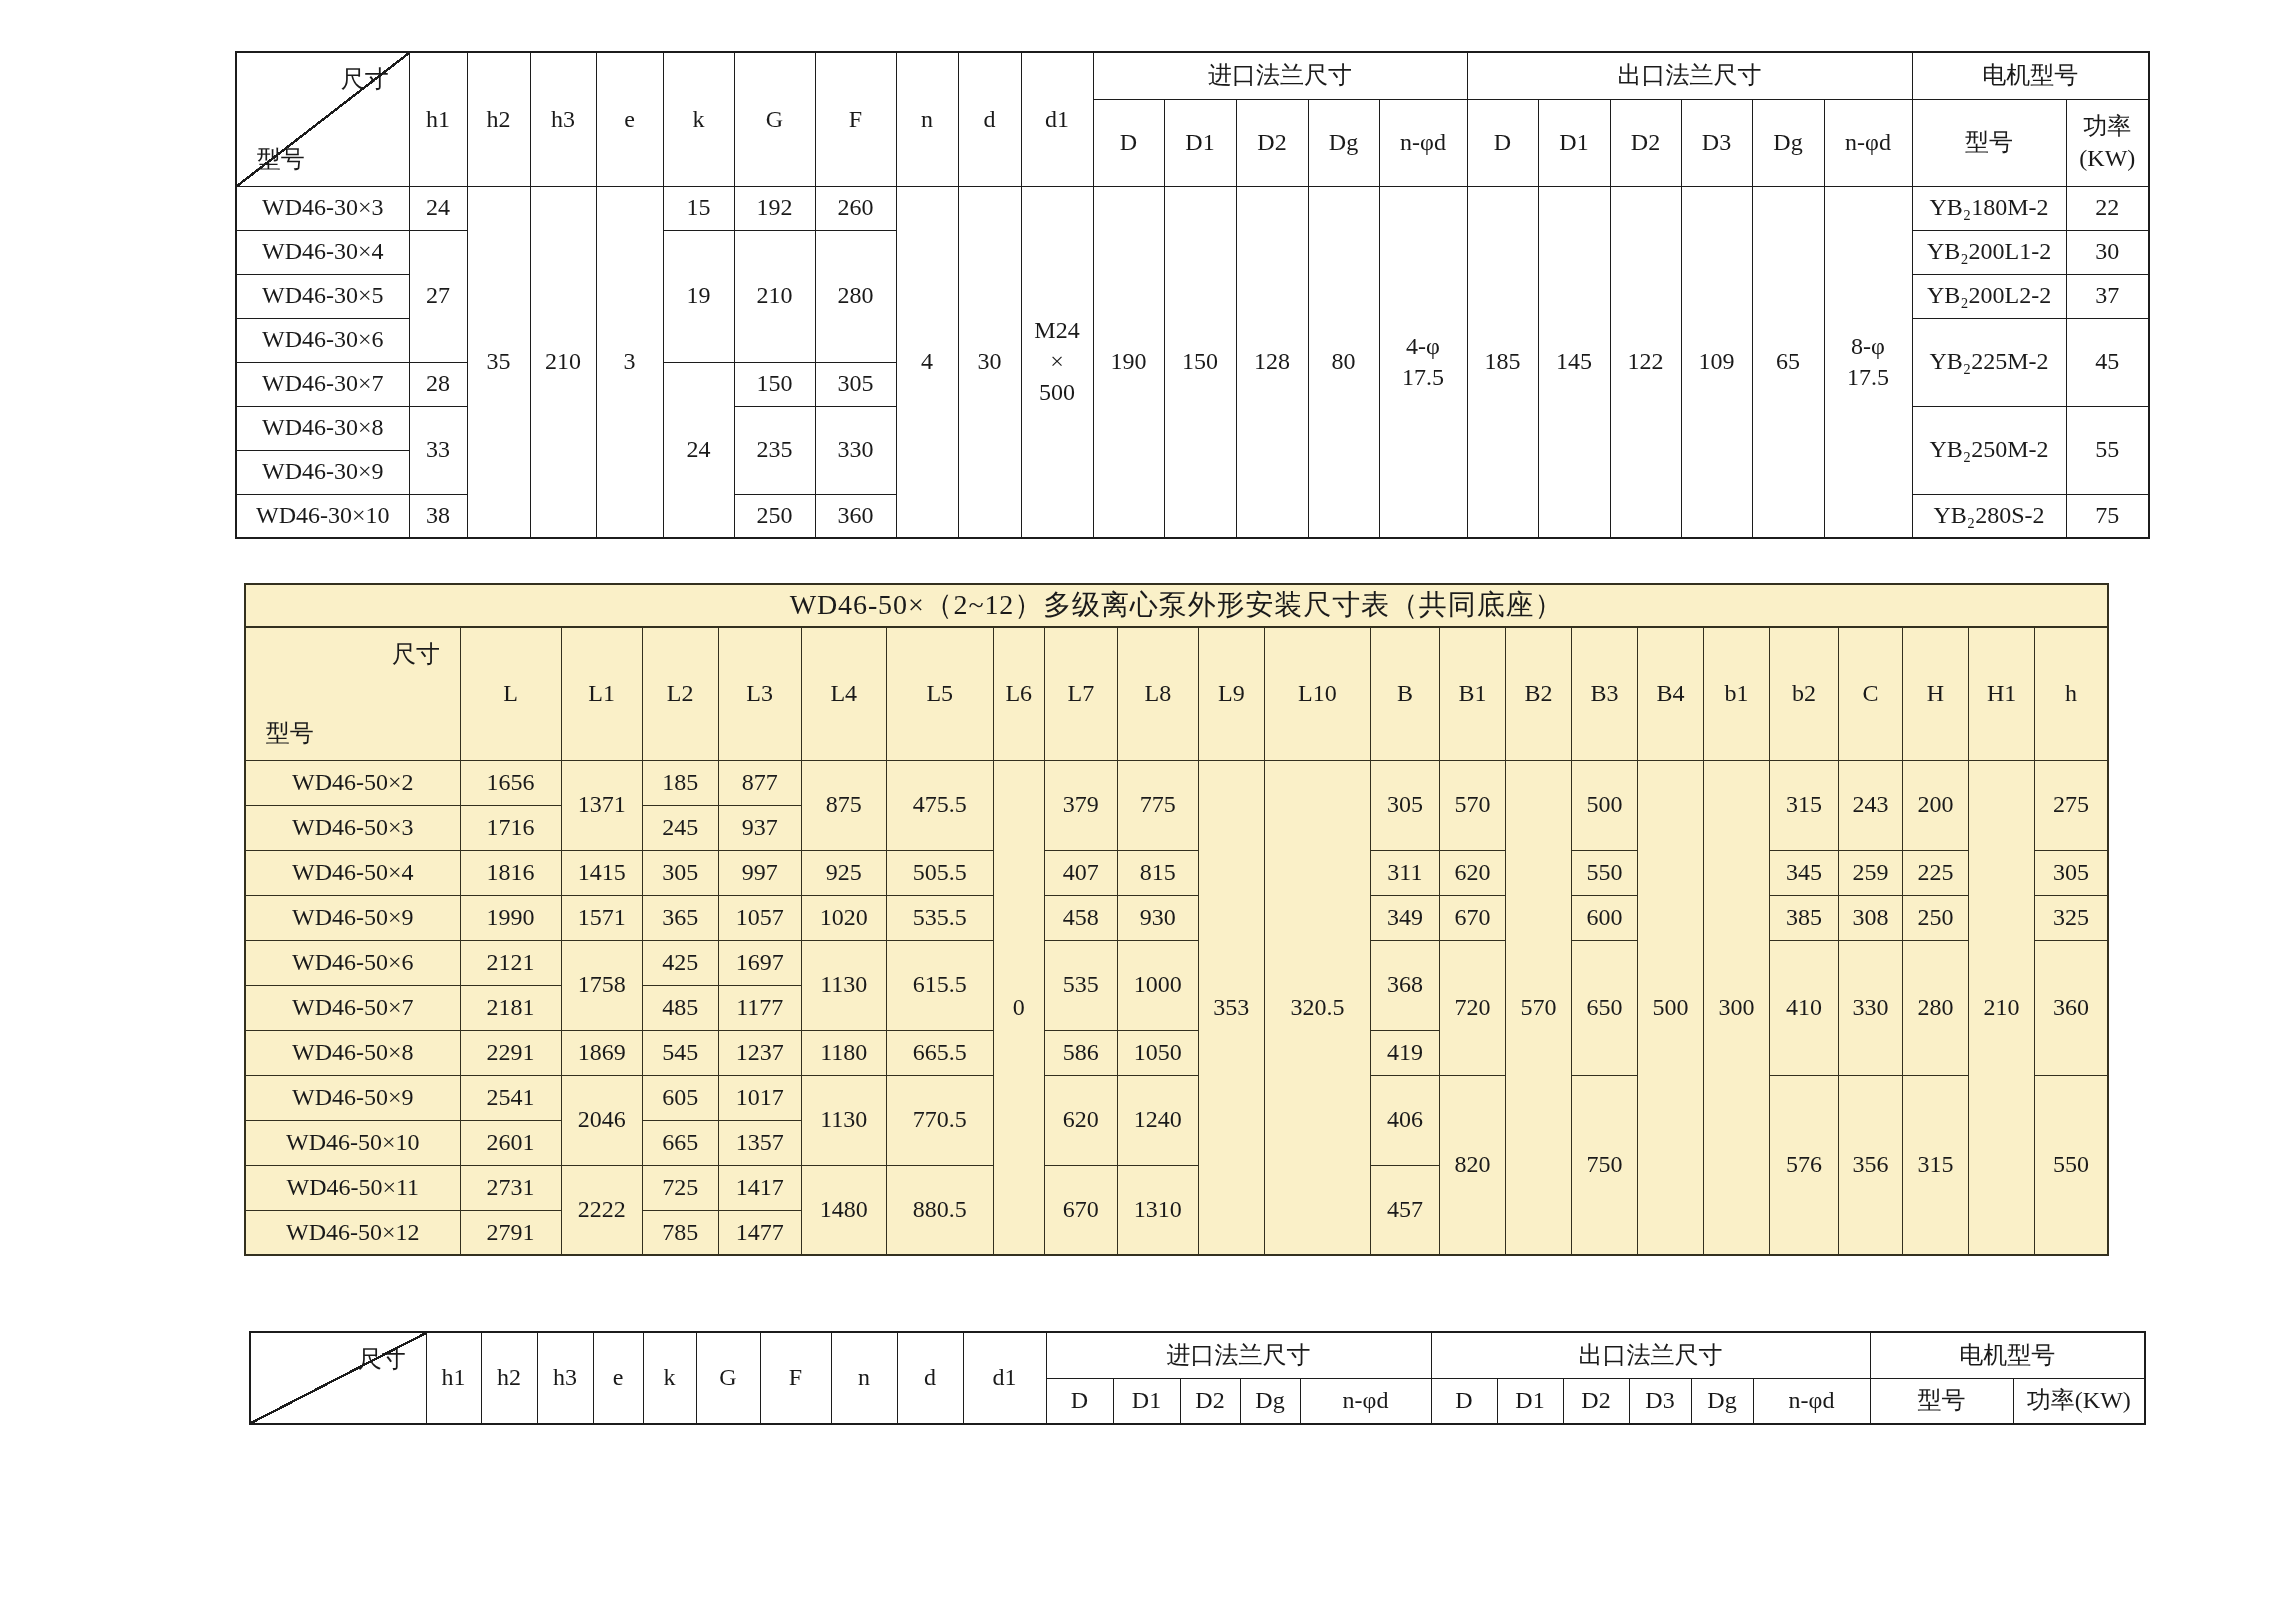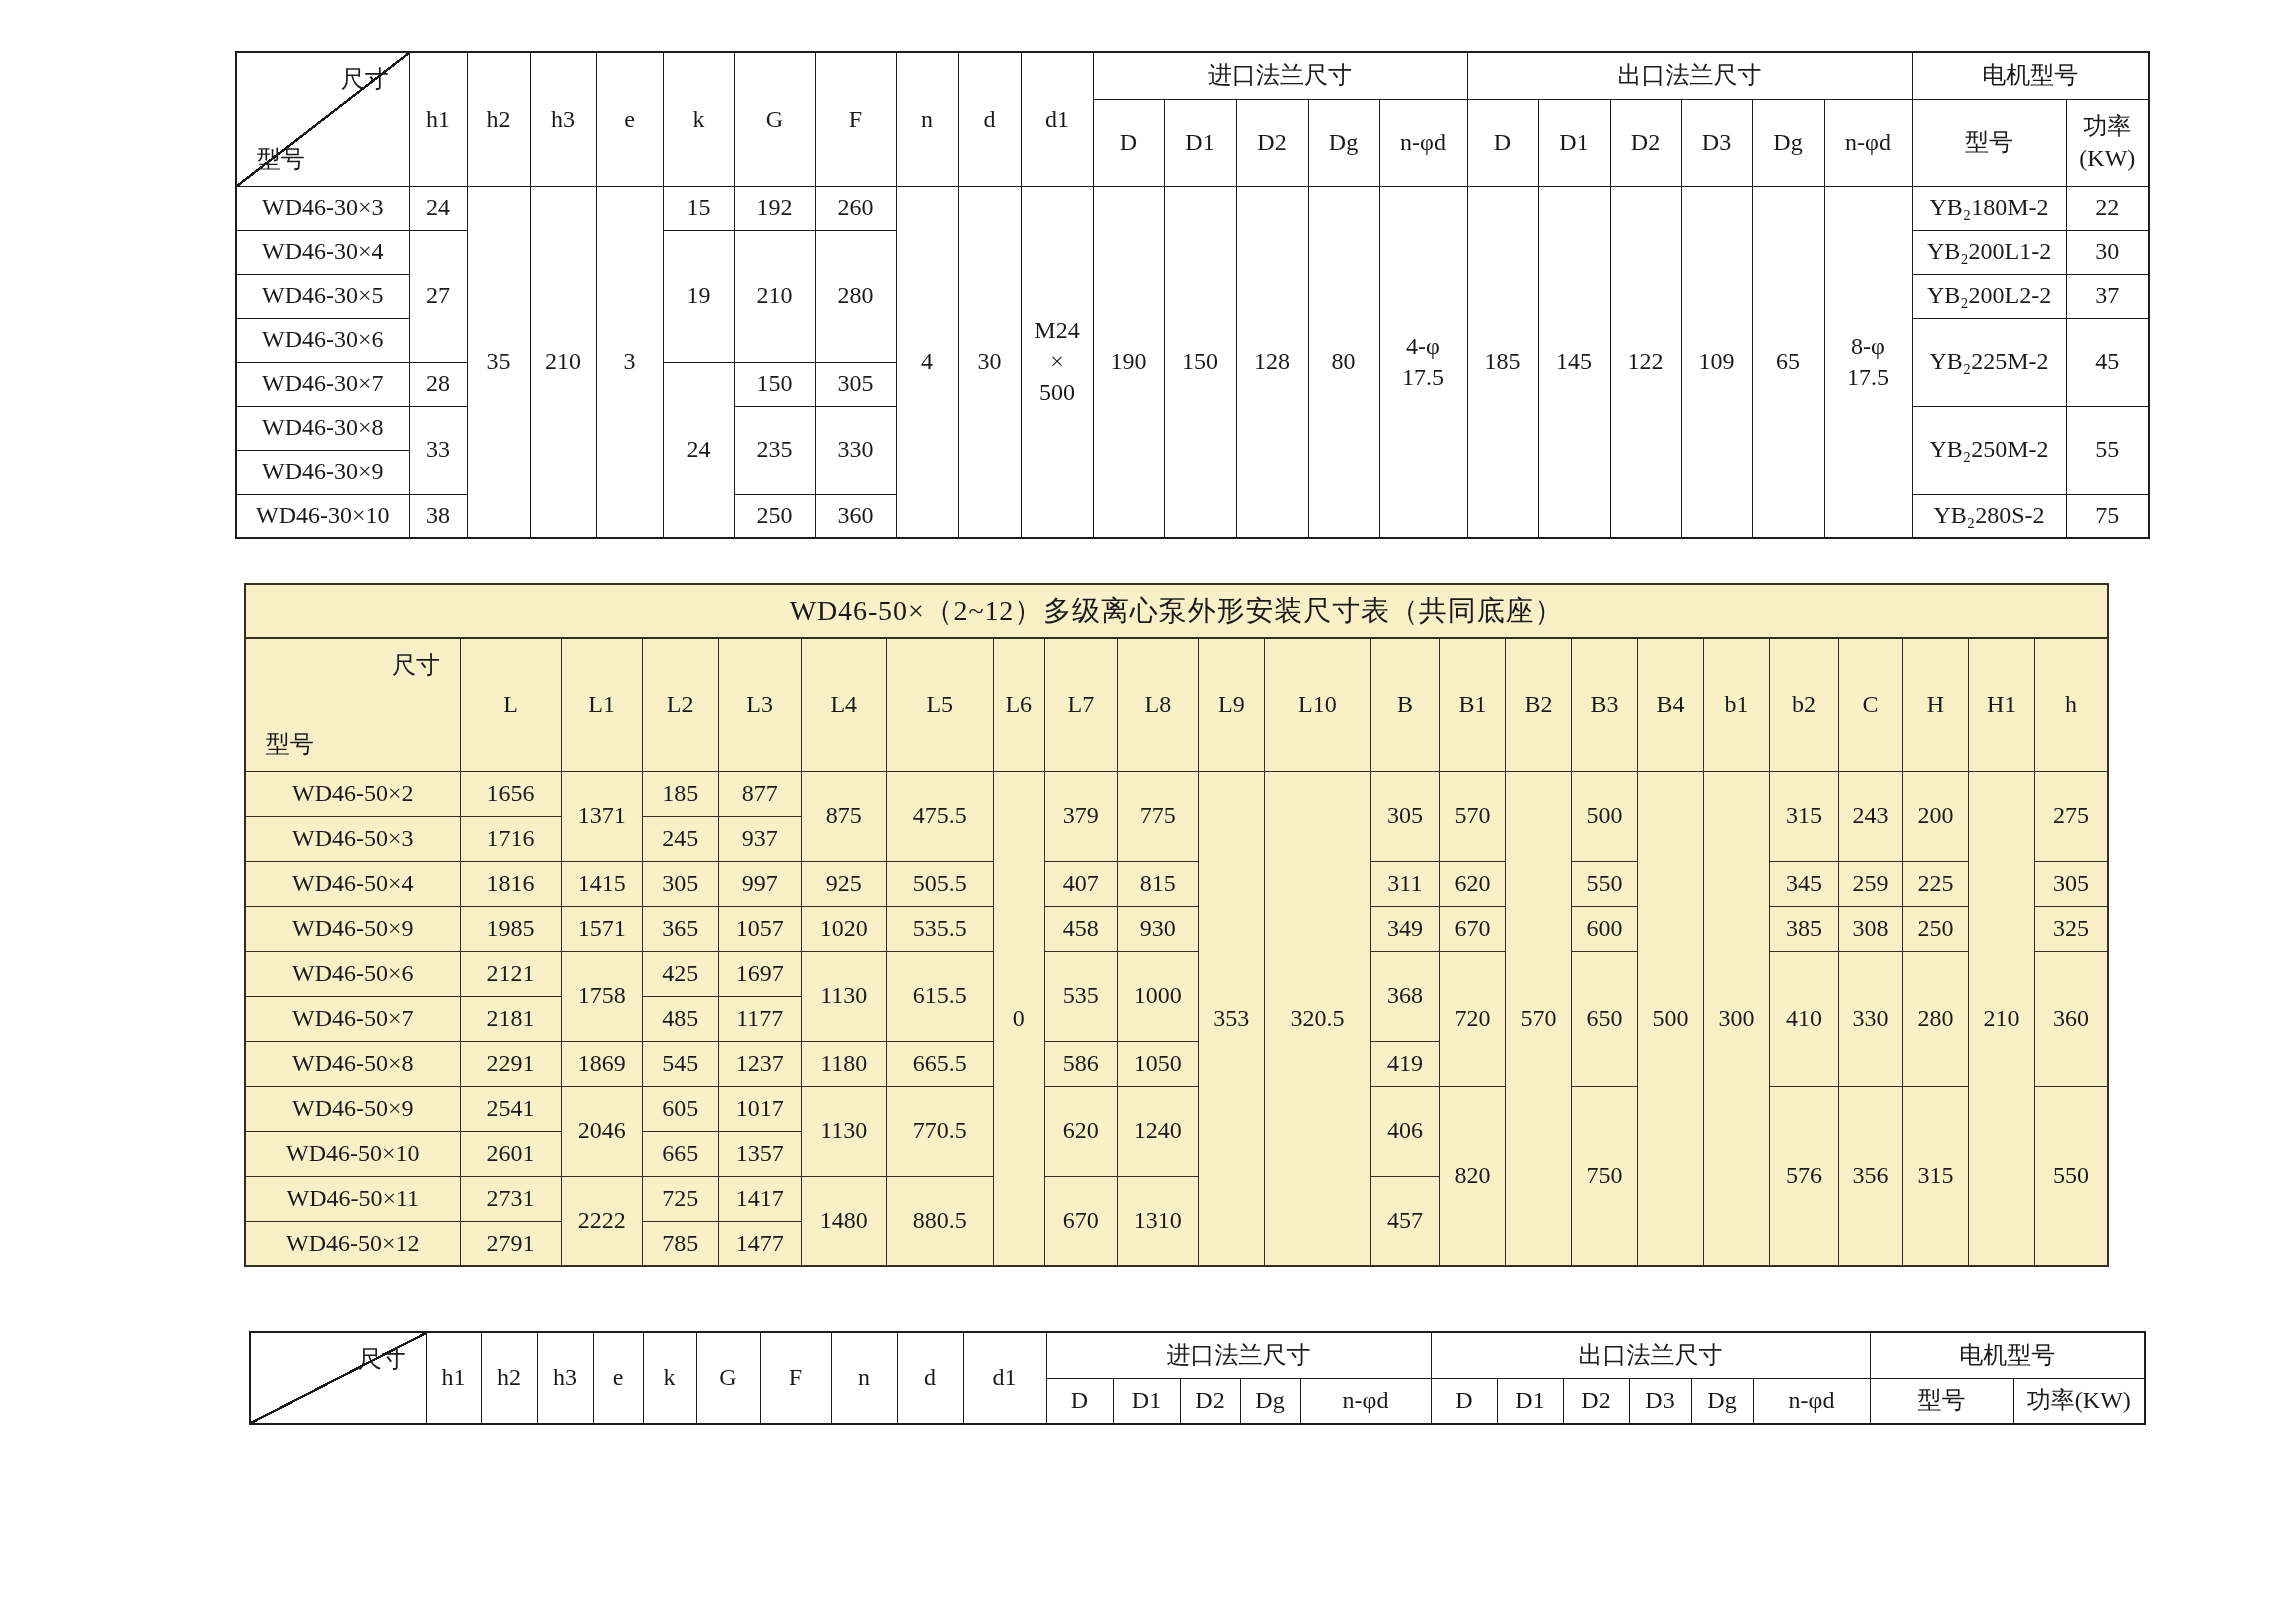--- a/index.html
+++ b/index.html
@@ -9,21 +9,21 @@
   table.tbl{border-collapse:collapse;table-layout:fixed;position:absolute;background:#ffffff;}
   .tbl td,.tbl th{border:1.8px solid #1c1c1c;text-align:center;vertical-align:middle;
         white-space:pre-line;font-weight:normal;padding:0;font-size:24px;line-height:1.3;overflow:hidden;}
   .t-top{left:235px;top:51px;width:1908px;border:2.7px solid #1c1c1c;}
   .t-top tr{height:44px;}
   .t-top tr.hr1{height:47px;}
   .t-top tr.hr2{height:87px;}
   .t-mid{left:244px;top:583px;width:1865px;border:2.7px solid #33301f;}
   .t-mid td,.t-mid th{border-color:#33301f;}
   .t-mid tr{height:45px;}
-  .t-mid tr.title-row{height:54px;}
+  .t-mid tr.title-row{height:43px;}
   .t-mid tr.hdr{height:133px;}
   .t-mid td.title{font-size:28px;letter-spacing:0.9px;border-bottom-width:2.7px;}
   .t-bot{left:249px;top:1331px;width:1895px;border:2.7px solid #1c1c1c;}
   .t-bot tr{height:46px;}
   td.diag{position:relative;}
   td.diag.line{background-image:linear-gradient(to bottom right,
       rgba(0,0,0,0) calc(50% - 1.2px), #1c1c1c calc(50% - 1.2px),
       #1c1c1c calc(50% + 1.2px), rgba(0,0,0,0) calc(50% + 1.2px));}
   td.diag .dtop{position:absolute;top:10.7px;right:19.7px;}
   td.diag .dbot{position:absolute;bottom:10.7px;left:19.7px;}
@@ -270,21 +270,21 @@
           <td>311</td>
           <td>620</td>
           <td>550</td>
           <td>345</td>
           <td>259</td>
           <td>225</td>
           <td>305</td>
         </tr>
         <tr>
           <td>WD46-50×9</td>
-          <td>1985</td>
+          <td>1990</td>
           <td>1571</td>
           <td>365</td>
           <td>1057</td>
           <td>1020</td>
           <td>535.5</td>
           <td>458</td>
           <td>930</td>
           <td>349</td>
           <td>670</td>
           <td>600</td>

